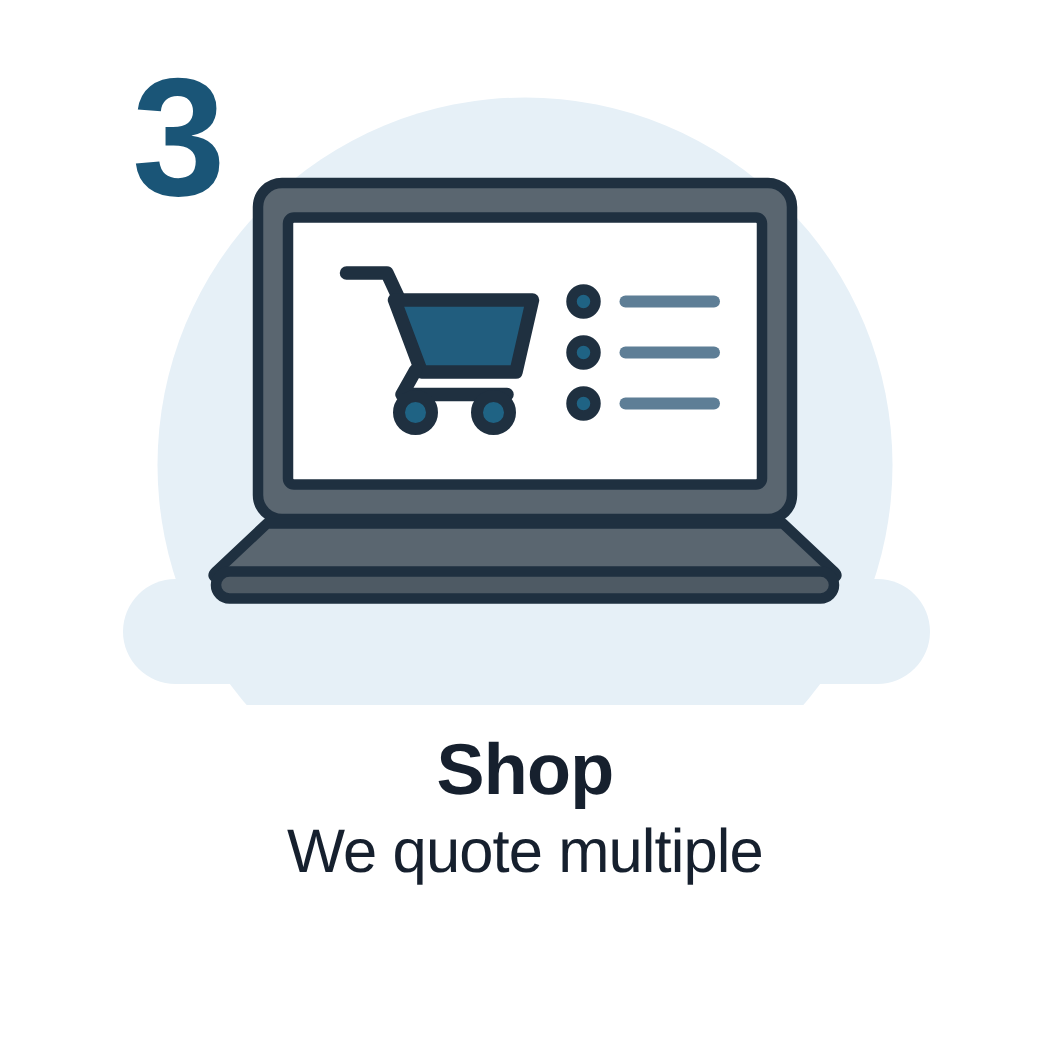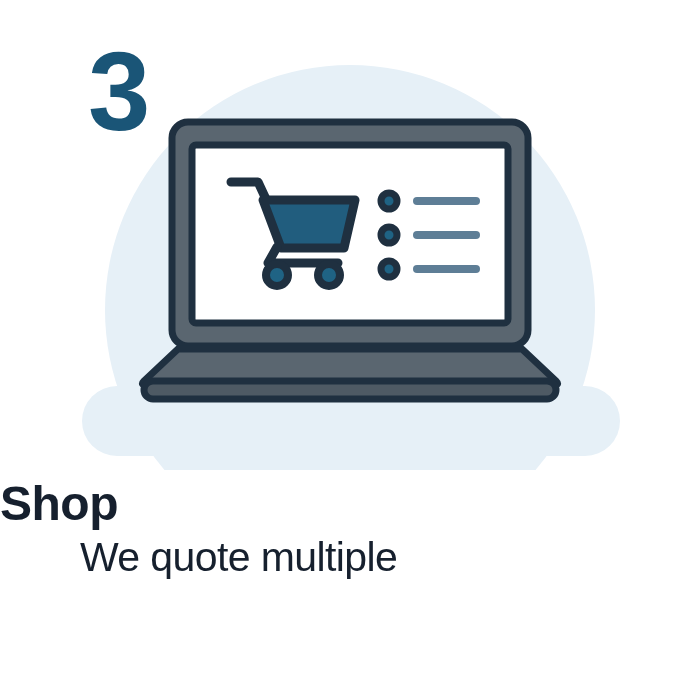--- a/index.html
+++ b/index.html
@@ -22,23 +22,23 @@
   #illustration {
     position: absolute;
     left: 0;
     top: 0;
     width: 700px;
     height: 470px;
   }
   #caption {
     position: absolute;
     left: 0;
-    top: 478px;
+    top: 488px;
     width: 700px;
-    text-align: left;
+    text-align: center;
   }
   .step-title {
     margin: 0;
     font-family: "Liberation Sans", sans-serif;
     font-size: 48px;
     font-weight: bold;
     color: #16202e;
     letter-spacing: -0.5px;
     line-height: 1.08;
   }

